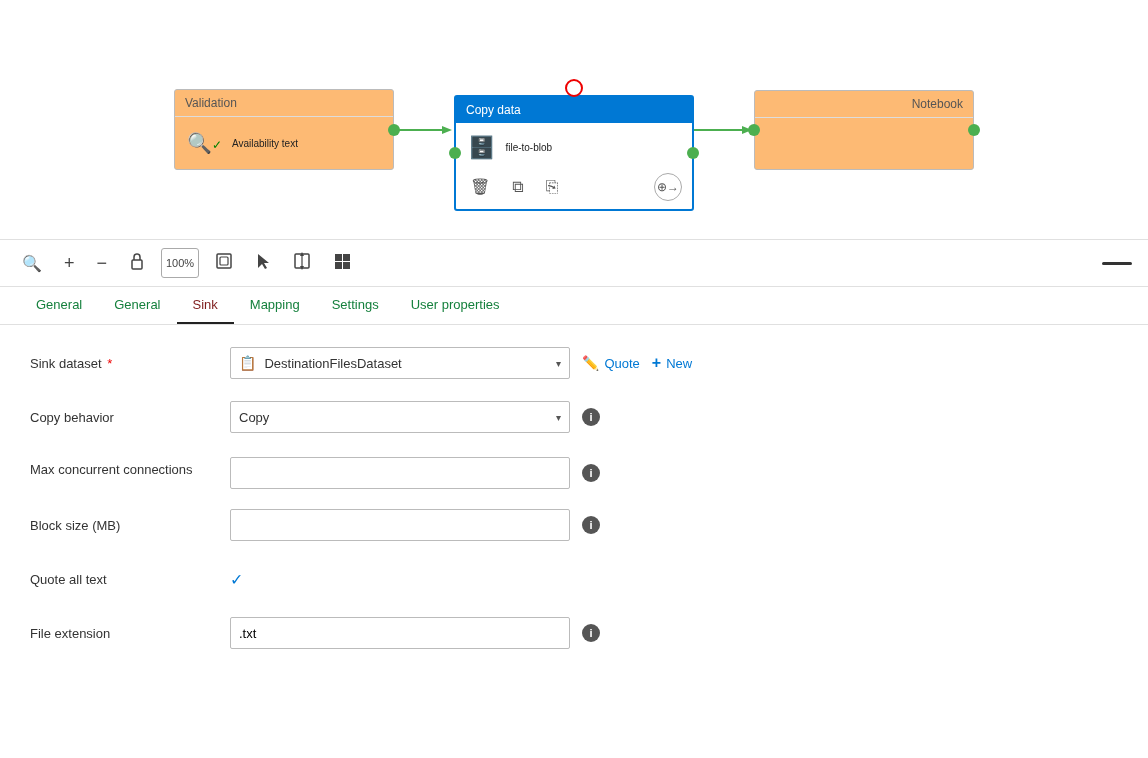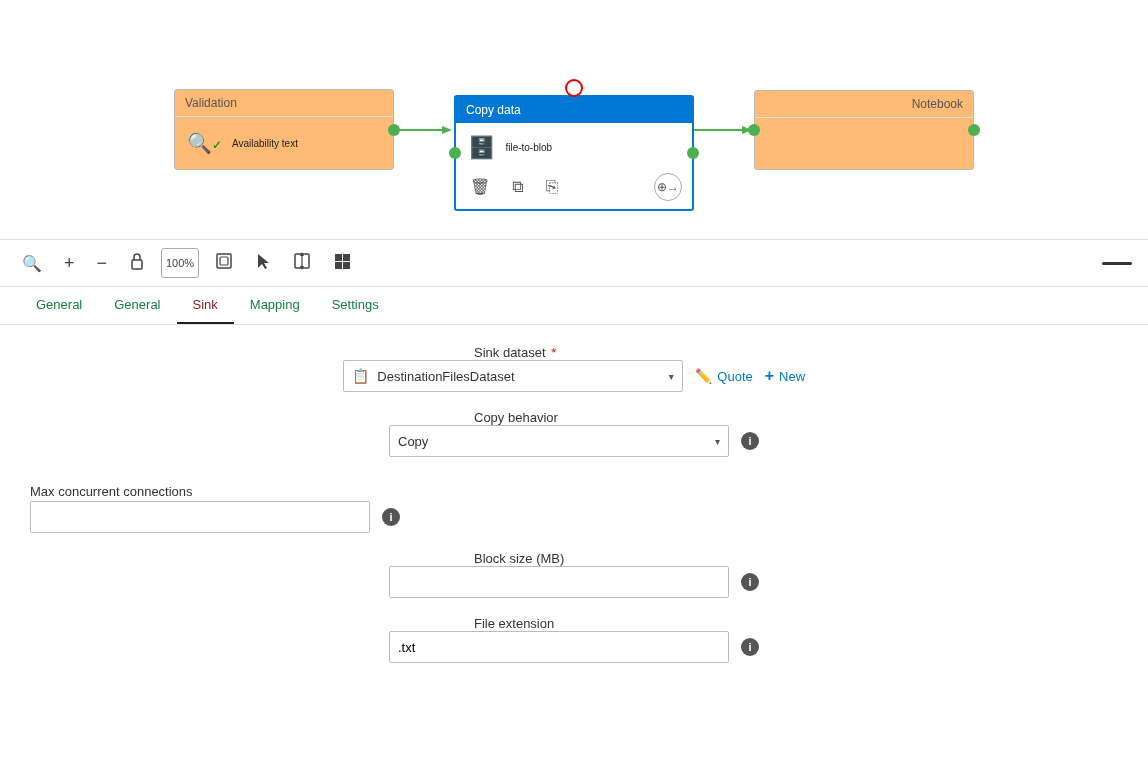--- a/index.html
+++ b/index.html
@@ -180,21 +180,20 @@
     .form-area {
       padding: 20px 30px;
       background: #fff;
     }
 
     .form-row {
       display: flex;
       align-items: center;
       margin-bottom: 18px;
       min-height: 36px;
-      flex-direction: column;
     }
 
     .form-label {
       width: 200px;
       font-size: 13px;
       color: #333;
       flex-shrink: 0;
     }
 
     .required-star {
@@ -392,20 +391,21 @@
   </button>
   <div style="margin-left:auto; width:30px; height:3px; background:#333; border-radius:2px;"></div>
 </div>
 
 <div class="tabs-area">
   <div class="tab">General</div>
   <div class="tab">General</div>
   <div class="tab active">Sink</div>
   <div class="tab">Mapping</div>
   <div class="tab">Settings</div>
+  <div class="tab">User properties</div>
 </div>
 
 <div class="form-area">
 
   <div class="form-row">
     <div class="form-label">
       <span>Sink dataset</span><span class="required-star"> *</span>
     </div>
     <div class="form-control">
       <div class="dropdown-select">
@@ -450,20 +450,26 @@
   </div>
 
   <div class="form-row">
     <div class="form-label">Block size (MB)</div>
     <div class="form-control">
       <input class="input-field" type="text" value="" style="">
       <span class="info-icon">i</span>
     </div>
   </div>
 
+  <div class="form-row">
+    <div class="form-label">Quote all text</div>
+    <div class="form-control">
+      <span class="checkmark">✓</span>
+    </div>
+  </div>
 
   <div class="form-row">
     <div class="form-label">File extension</div>
     <div class="form-control">
       <input class="input-field" type="text" value=".txt" style="">
       <span class="info-icon">i</span>
     </div>
   </div>
 
 </div>

